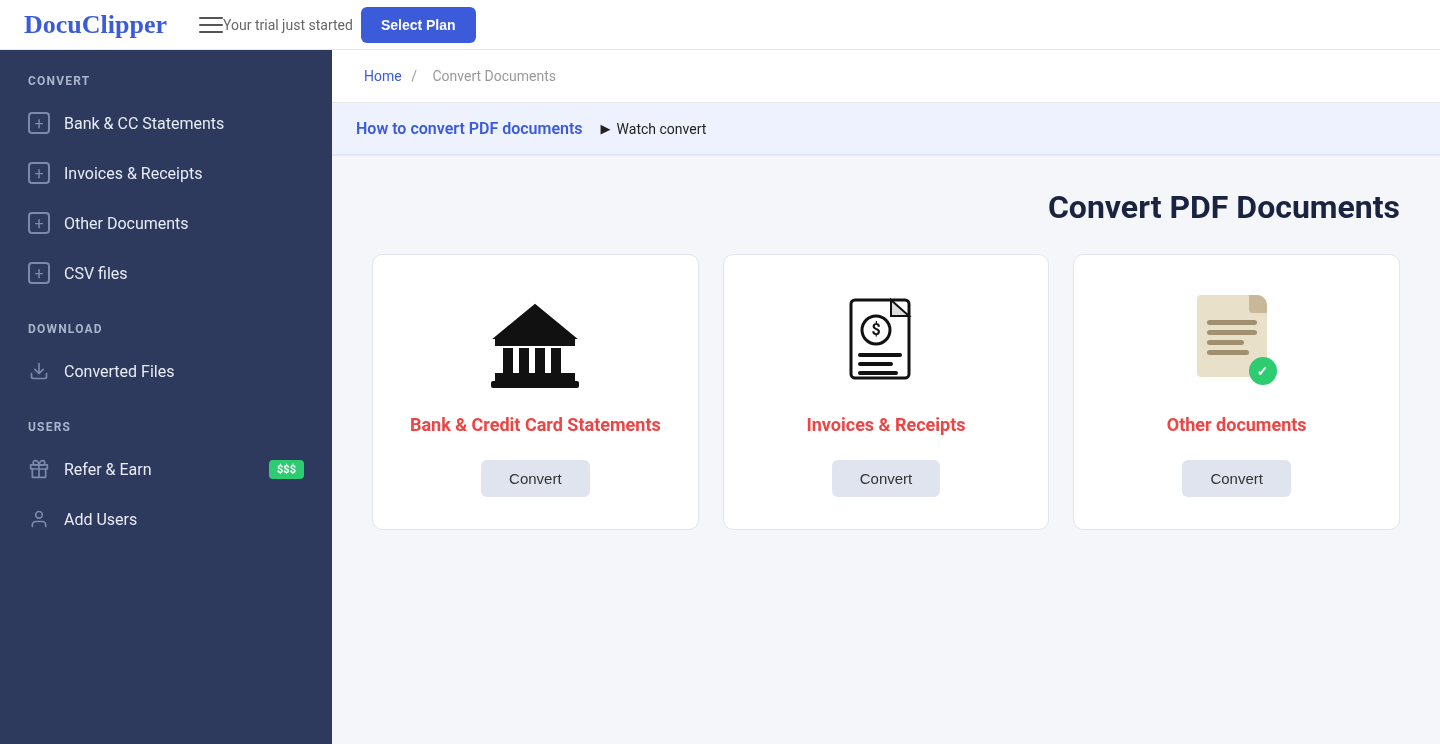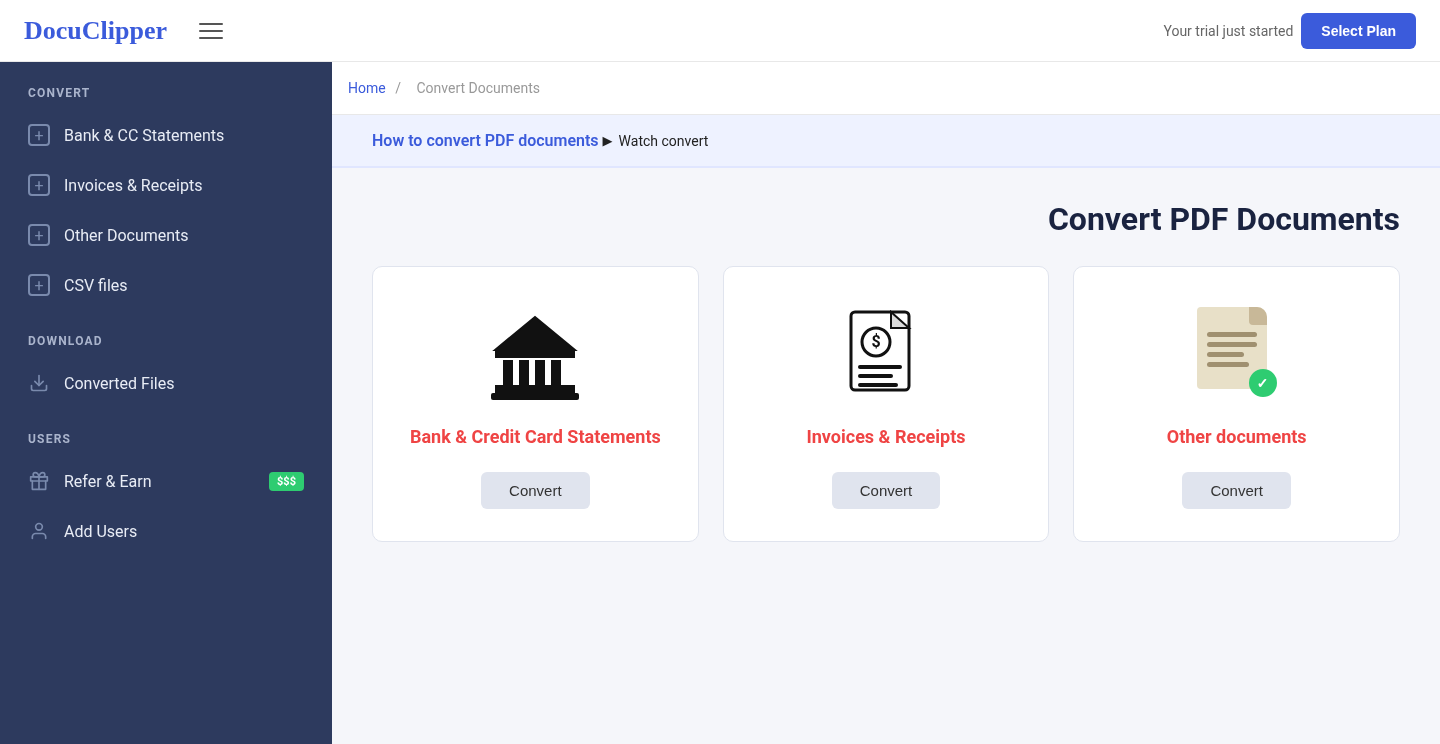--- a/index.html
+++ b/index.html
@@ -1,24 +1,24 @@
 <!DOCTYPE html>
 <html><head>
   <meta charset="utf-8">
   <style>
     * { margin: 0; padding: 0; box-sizing: border-box; }
     body { font-family: -apple-system, BlinkMacSystemFont, 'Segoe UI', Roboto, sans-serif; background: #f5f6fa; display: flex; flex-direction: column; height: 744px; overflow: hidden; }
 
     
     .header {
-      height: 62px;
+      height: 50px;
       background: #fff;
       display: flex;
       align-items: center;
-      justify-content: space-between;
+      justify-content: flex-start;
       padding: 0 24px;
       border-bottom: 1px solid #e8e8e8;
       z-index: 10;
     }
     .header-left { display: flex; align-items: center; gap: 32px; }
     .logo { font-family: Georgia, serif; font-size: 26px; font-weight: bold; color: #3b5bdb; }
     .logo span { color: #3b5bdb; }
     .hamburger { font-size: 22px; color: #555; cursor: pointer; display: flex; flex-direction: column; gap: 5px; }
     .hamburger span { display: block; width: 24px; height: 2px; background: #555; border-radius: 2px; }
     .header-right { display: flex; align-items: center; gap: 8px; }
@@ -118,36 +118,36 @@
     
     .main {
       flex: 1;
       overflow-y: auto;
       background: #f5f6fa;
       padding: 0;
     }
 
     
     .breadcrumb {
-      padding: 18px 16px;
+      padding: 18px 32px;
       font-size: 14px;
       color: #888;
       background: #fff;
       border-bottom: 1px solid #e8e8e8;
     }
     .breadcrumb a { color: #3b5bdb; text-decoration: none; }
     .breadcrumb span { color: #999; margin: 0 6px; }
 
     
     .tutorial-banner {
       background: #eef2ff;
-      padding: 16px 40px;
-      display: flex;
-      align-items: center;
-      gap: 4px;
+      padding: 16px 24px;
+      display: flex;
+      align-items: center;
+      gap: 18px;
       border-bottom: 2px solid #e0e6ff;
     }
     .tutorial-link {
       color: #3b5bdb;
       font-size: 16px;
       font-weight: 600;
       text-decoration: none;
     }
     .watch-tutorial {
       display: flex;

